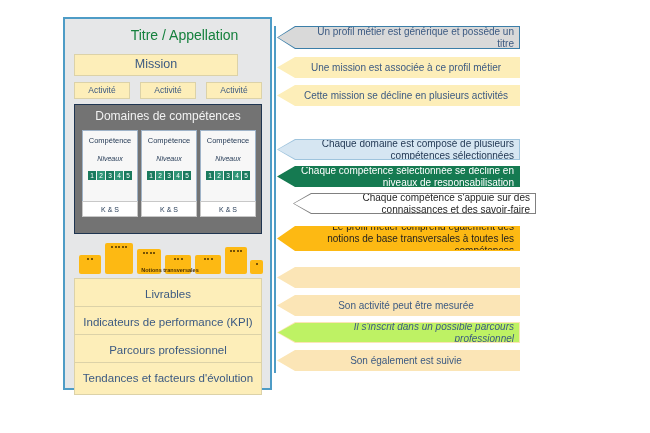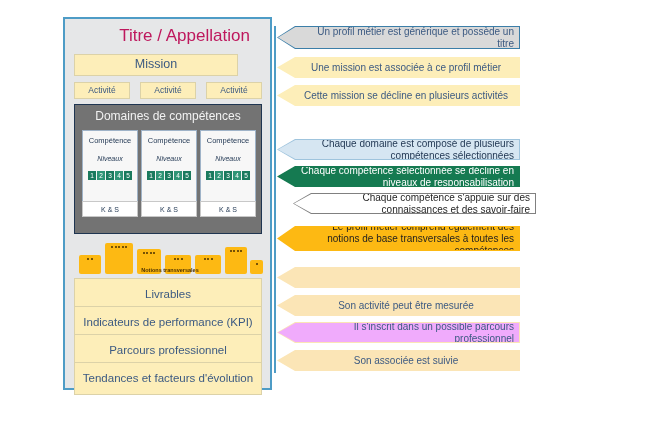--- a/index.html
+++ b/index.html
@@ -41,23 +41,23 @@
     color: #3c5a82;
     line-height: 1.1;
   }
 
   
   #title-box {
     left: 0px;
     top: 4px;
     width: 239px;
     height: 26px;
-    font-size: 17px;
+    font-size: 14px;
     background: transparent;
-    color: #be185d;
+    color: #15803d;
   }
 
   
   #mission-box {
     left: 9px;
     top: 35px;
     width: 164px;
     height: 22px;
     background: #fdeeb9;
     border: 1px solid #dcd2a8;
@@ -413,20 +413,20 @@
   </div>
   <div class="callout-wrap" id="callout-wrap-8">
     <div class="callout-border" style="background: rgb(251, 229, 182);"></div>
   </div>
   <div class="callout-wrap" id="callout-wrap-9">
     <div class="callout-border" style="background: rgb(251, 229, 182);"></div>
     <div class="callout-inner" style="background: rgb(251, 229, 182); color: rgb(60, 90, 130);">Son activité peut être mesurée</div>
   </div>
   <div class="callout-wrap" id="callout-wrap-10">
     <div class="callout-border" style="background: rgb(251, 229, 182);"></div>
-    <div class="callout-inner" style="background: #f0abfc; color: rgb(60, 90, 130);">Il s'inscrit dans un possible parcours professionnel</div>
+    <div class="callout-inner" style="background: #bef264; color: rgb(60, 90, 130); font-style: italic;">Il s'inscrit dans un possible parcours professionnel</div>
   </div>
   <div class="callout-wrap" id="callout-wrap-11">
     <div class="callout-border" style="background: rgb(251, 229, 182);"></div>
-    <div class="callout-inner" style="background: rgb(251, 229, 182); color: rgb(60, 90, 130);">Son associée est suivie</div>
+    <div class="callout-inner" style="background: rgb(251, 229, 182); color: rgb(60, 90, 130);">Son également est suivie</div>
   </div>
 
 </div>
 
 </body></html>

